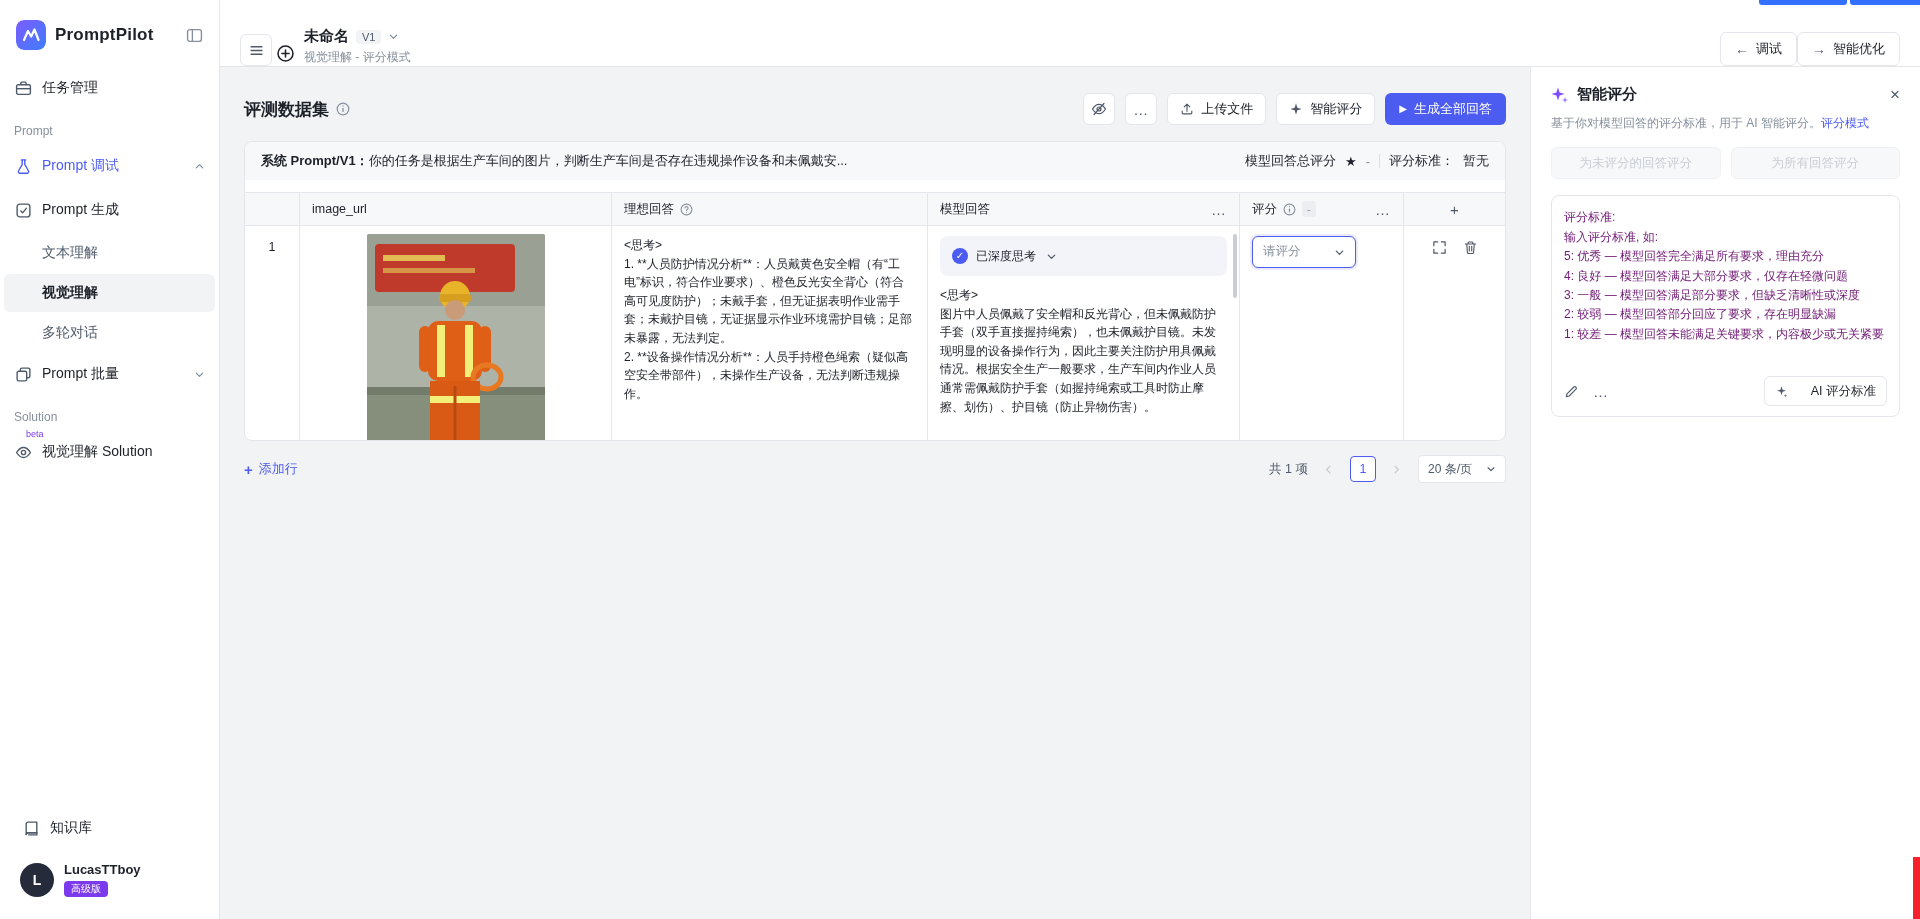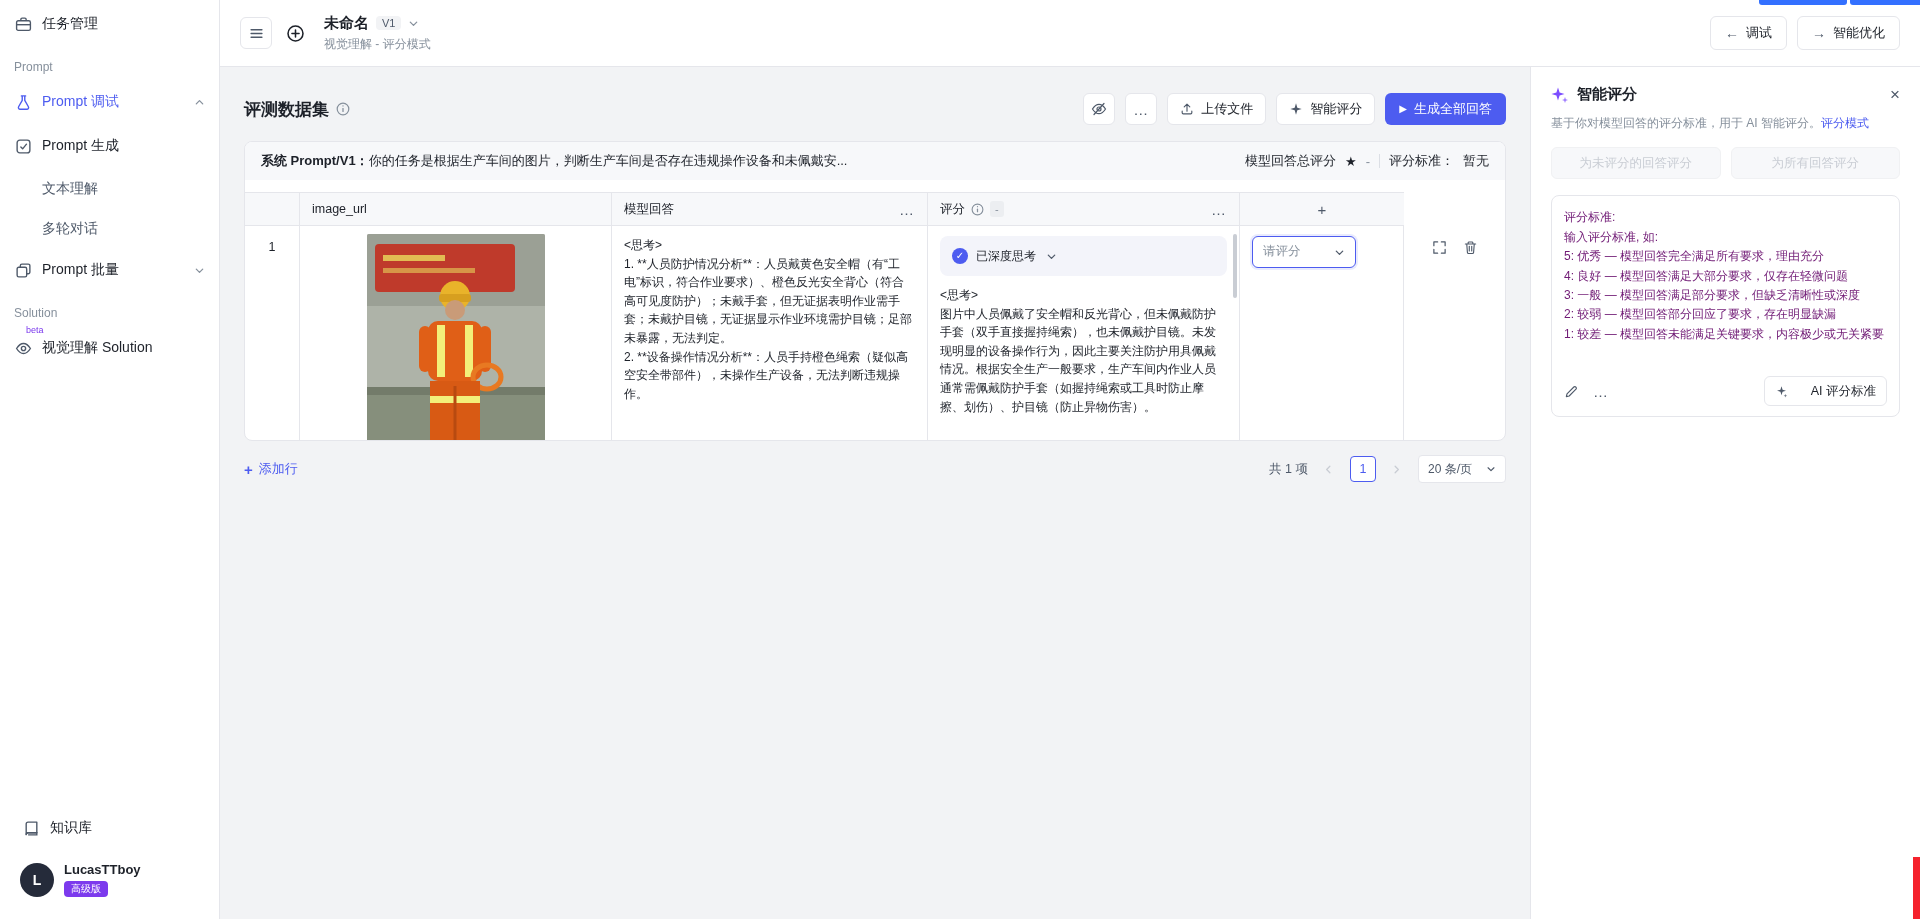--- a/index.html
+++ b/index.html
@@ -22,21 +22,21 @@
 .sub-item{height:38px;border-radius:6px;display:flex;align-items:center;padding-left:38px;font-size:14px;color:#4e5969;cursor:pointer;margin-bottom:2px}
 .sub-item.selected{background:#f2f3f5;color:#1d2129;font-weight:bold}
 .beta-tag{position:absolute;top:-3px;left:22px;font-size:9px;color:#7c3aed}
 .sidebar-bottom{padding:0 12px 12px}
 .user-row{display:flex;align-items:center;gap:10px;padding:10px 8px;cursor:pointer}
 .avatar{width:34px;height:34px;border-radius:50%;background:#252b3a;color:#fff;display:flex;align-items:center;justify-content:center;font-size:14px;font-weight:bold}
 .user-name{font-size:13px;font-weight:bold;line-height:1.2}
 .plan-badge{display:inline-block;background:#7c3aed;color:#fff;font-size:10px;border-radius:4px;padding:1px 7px;margin-top:3px}
 
 .right-col{flex:1;display:flex;flex-direction:column;min-width:0}
-.topbar{height:67px;min-height:67px;background:#fff;border-bottom:1px solid #e5e6eb;display:flex;align-items:center;padding:0 20px;gap:10px}
+.topbar{height:67px;min-height:67px;background:#fff;border-bottom:1px solid #e5e6eb;display:flex;align-items:flex-end;padding:0 20px;}
 .icon-btn{width:32px;height:32px;border:1px solid #e5e6eb;border-radius:6px;background:#fff;display:flex;align-items:center;justify-content:center;color:#4e5969;cursor:pointer}
 .plain-icon{width:26px;height:26px;display:flex;align-items:center;justify-content:center;color:#1d2129;cursor:pointer}
 .title-block{margin-left:6px}
 .title-row{display:flex;align-items:center;gap:7px;font-size:15px;font-weight:bold}
 .ver-tag{background:#f2f3f5;color:#4e5969;font-size:11px;font-weight:normal;border-radius:4px;padding:1px 6px}
 .subtitle{font-size:12px;color:#86909c;margin-top:3px;font-weight:normal}
 .spacer{flex:1}
 .tb-btn{height:34px;border:1px solid #e5e6eb;border-radius:6px;background:#fff;display:flex;align-items:center;gap:7px;padding:0 14px;font-size:13px;color:#1d2129;cursor:pointer}
 .tb-btn .arrow{color:#4e5969;font-size:14px}
 
@@ -114,20 +114,41 @@
 .seg-b{width:70px;border-radius:0 0 0 3px}
 .red-bar{position:absolute;right:0;bottom:0;width:7px;height:62px;background:#f5222d}
 svg{display:block}
 </style>
 </head>
 <body>
 
 <div class="app">
 
   <aside class="sidebar">
+    <div class="logo-row">
+      <span class="logo-mark">
+        <svg width="30" height="30" viewBox="0 0 30 30">
+            <defs>
+              <linearGradient id="lg" x1="0" y1="0" x2="1" y2="1">
+                <stop offset="0" stop-color="#7b5cff"></stop>
+                <stop offset="1" stop-color="#3f7dff"></stop>
+              </linearGradient>
+            </defs>
+            <rect width="30" height="30" rx="8" fill="url(#lg)"></rect>
+            <path d="M8 20 L12 11 L15.2 16.5 L18.5 9.5 L22.5 20" stroke="#fff" stroke-width="2.2" fill="none" stroke-linecap="round" stroke-linejoin="round"></path>
+          </svg>
+      </span>
+      <span class="logo-text">PromptPilot</span>
+      <span class="collapse-btn">
+        <svg width="17" height="17" viewBox="0 0 16 16">
+            <rect x="1.5" y="2.5" width="13" height="11" rx="2" fill="none" stroke="currentColor" stroke-width="1.3"></rect>
+            <line x1="6" y1="2.5" x2="6" y2="13.5" stroke="currentColor" stroke-width="1.3"></line>
+          </svg>
+      </span>
+    </div>
 
     <nav class="nav">
       <div class="nav-item">
         <span class="nicon">
           <svg width="17" height="17" viewBox="0 0 16 16">
               <rect x="1.5" y="4.5" width="13" height="9" rx="1.5" fill="none" stroke="currentColor" stroke-width="1.3"></rect>
               <path d="M5.5 4.5 V3.2 C5.5 2.5 6 2 6.7 2 h2.6 C10 2 10.5 2.5 10.5 3.2 V4.5" fill="none" stroke="currentColor" stroke-width="1.3"></path>
               <line x1="1.5" y1="8.2" x2="14.5" y2="8.2" stroke="currentColor" stroke-width="1.3"></line>
             </svg>
         </span>
@@ -154,20 +175,21 @@
         <span class="nicon">
           <svg width="17" height="17" viewBox="0 0 16 16">
               <rect x="2" y="2" width="12" height="12" rx="2.5" fill="none" stroke="currentColor" stroke-width="1.3"></rect>
               <path d="M5.5 8.5 L7.2 10.2 L10.8 5.8" fill="none" stroke="currentColor" stroke-width="1.3" stroke-linecap="round" stroke-linejoin="round"></path>
             </svg>
         </span>
         <span>Prompt 生成</span>
       </div>
 
       <div class="sub-item">文本理解</div>
+      <div class="sub-item selected">视觉理解</div>
       <div class="sub-item">多轮对话</div>
 
       <div class="nav-item">
         <span class="nicon">
           <svg width="17" height="17" viewBox="0 0 16 16">
               <rect x="2" y="5" width="9" height="9" rx="1.5" fill="none" stroke="currentColor" stroke-width="1.3"></rect>
               <path d="M5 5 V3.5 A1.5 1.5 0 0 1 6.5 2 H12.5 A1.5 1.5 0 0 1 14 3.5 V9.5 A1.5 1.5 0 0 1 12.5 11 H11" fill="none" stroke="currentColor" stroke-width="1.3"></path>
             </svg>
         </span>
         <span>Prompt 批量</span>
@@ -319,20 +341,30 @@
           </div>
           <div class="card-gap"></div>
 
           <div class="tbl">
             <div class="tr head">
               <div class="th"></div>
               <div class="th">
                 <span>image_url</span>
               </div>
               <div class="th">
+                <span>理想回答</span>
+                <span class="muted-icon">
+                  <svg width="13" height="13" viewBox="0 0 14 14">
+                      <circle cx="7" cy="7" r="5.8" fill="none" stroke="currentColor" stroke-width="1.2"></circle>
+                      <path d="M5.3 5.4 a1.7 1.7 0 1 1 2.6 1.5 c-.6.35-.9.7-.9 1.3" fill="none" stroke="currentColor" stroke-width="1.2" stroke-linecap="round"></path>
+                      <rect x="6.4" y="9.4" width="1.2" height="1.2" rx=".6" fill="currentColor"></rect>
+                    </svg>
+                </span>
+              </div>
+              <div class="th">
                 <span>模型回答</span>
                 <span class="dots-glyph push">…</span>
               </div>
               <div class="th">
                 <span>评分</span>
                 <span class="muted-icon">
                   <svg width="13" height="13" viewBox="0 0 14 14">
                       <circle cx="7" cy="7" r="5.8" fill="none" stroke="currentColor" stroke-width="1.2"></circle>
                       <rect x="6.35" y="6" width="1.3" height="4" rx=".6" fill="currentColor"></rect>
                       <rect x="6.35" y="3.3" width="1.3" height="1.3" rx=".6" fill="currentColor"></rect>

